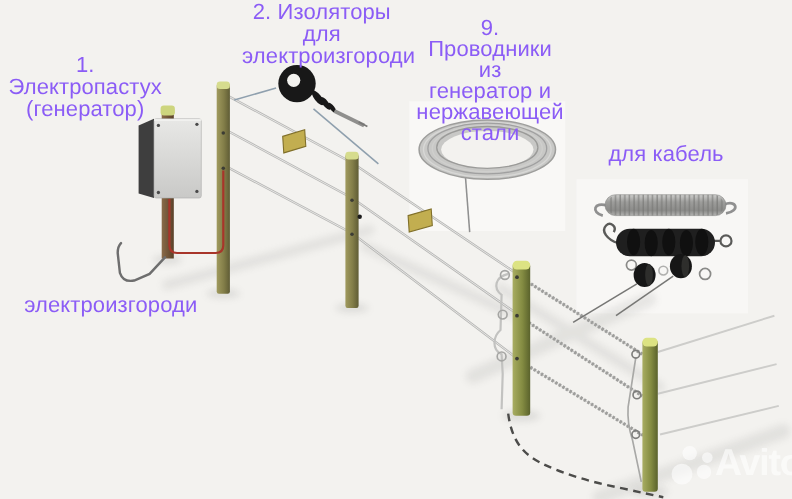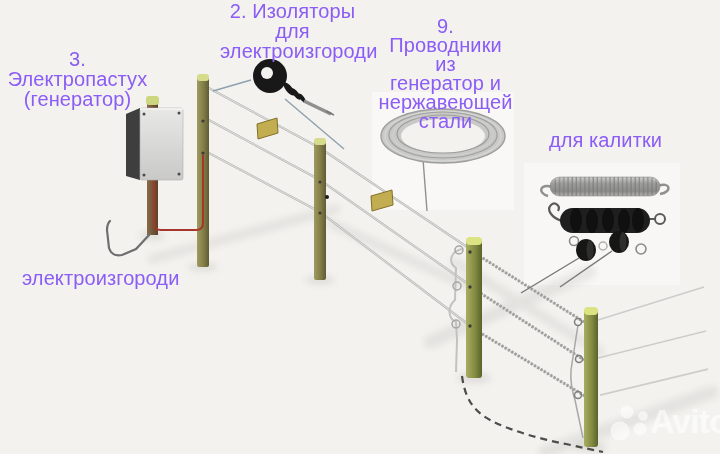--- a/index.html
+++ b/index.html
@@ -250,38 +250,38 @@
 
     <g fill="#ffffff" opacity="0.6">
       <circle cx="627" cy="412" r="6.5"></circle>
       <circle cx="643" cy="416" r="4.8"></circle>
       <circle cx="620" cy="431" r="9.5"></circle>
       <circle cx="640" cy="429" r="6.5"></circle>
     </g>
   </svg>
 
   <div class="lbl" style="left:5px;top:49px;width:145px;">
-    <span class="lbl-line">3. Электропастух</span>
+    <span class="lbl-line">1. Электропастух</span>
     <span class="lbl-line">(генератор)</span>
   </div>
 
   <div class="lbl" style="left:220px;top:1px;width:145px;">
     <span class="lbl-line">2. Изоляторы для</span>
     <span class="lbl-line">электроизгороди</span>
   </div>
 
   <div class="lbl" style="left:378px;top:17px;width:135px;line-height:19px;">
     <span class="lbl-line">9. Проводники из</span>
     <span class="lbl-line">генератор и</span>
     <span class="lbl-line">нержавеющей</span>
     <span class="lbl-line">стали</span>
   </div>
 
   <div class="lbl" style="left:543px;top:130px;width:125px;">
-    <span class="lbl-line">для калитки</span>
+    <span class="lbl-line">для кабель</span>
   </div>
 
   <div class="lbl" style="left:22px;top:268px;width:152px;">
     <span class="lbl-line">электроизгороди</span>
   </div>
 
   <div class="lbl" style="left:337px;top:410px;width:205px;">
   </div>
 
   <div id="watermark-text">Avito</div>

